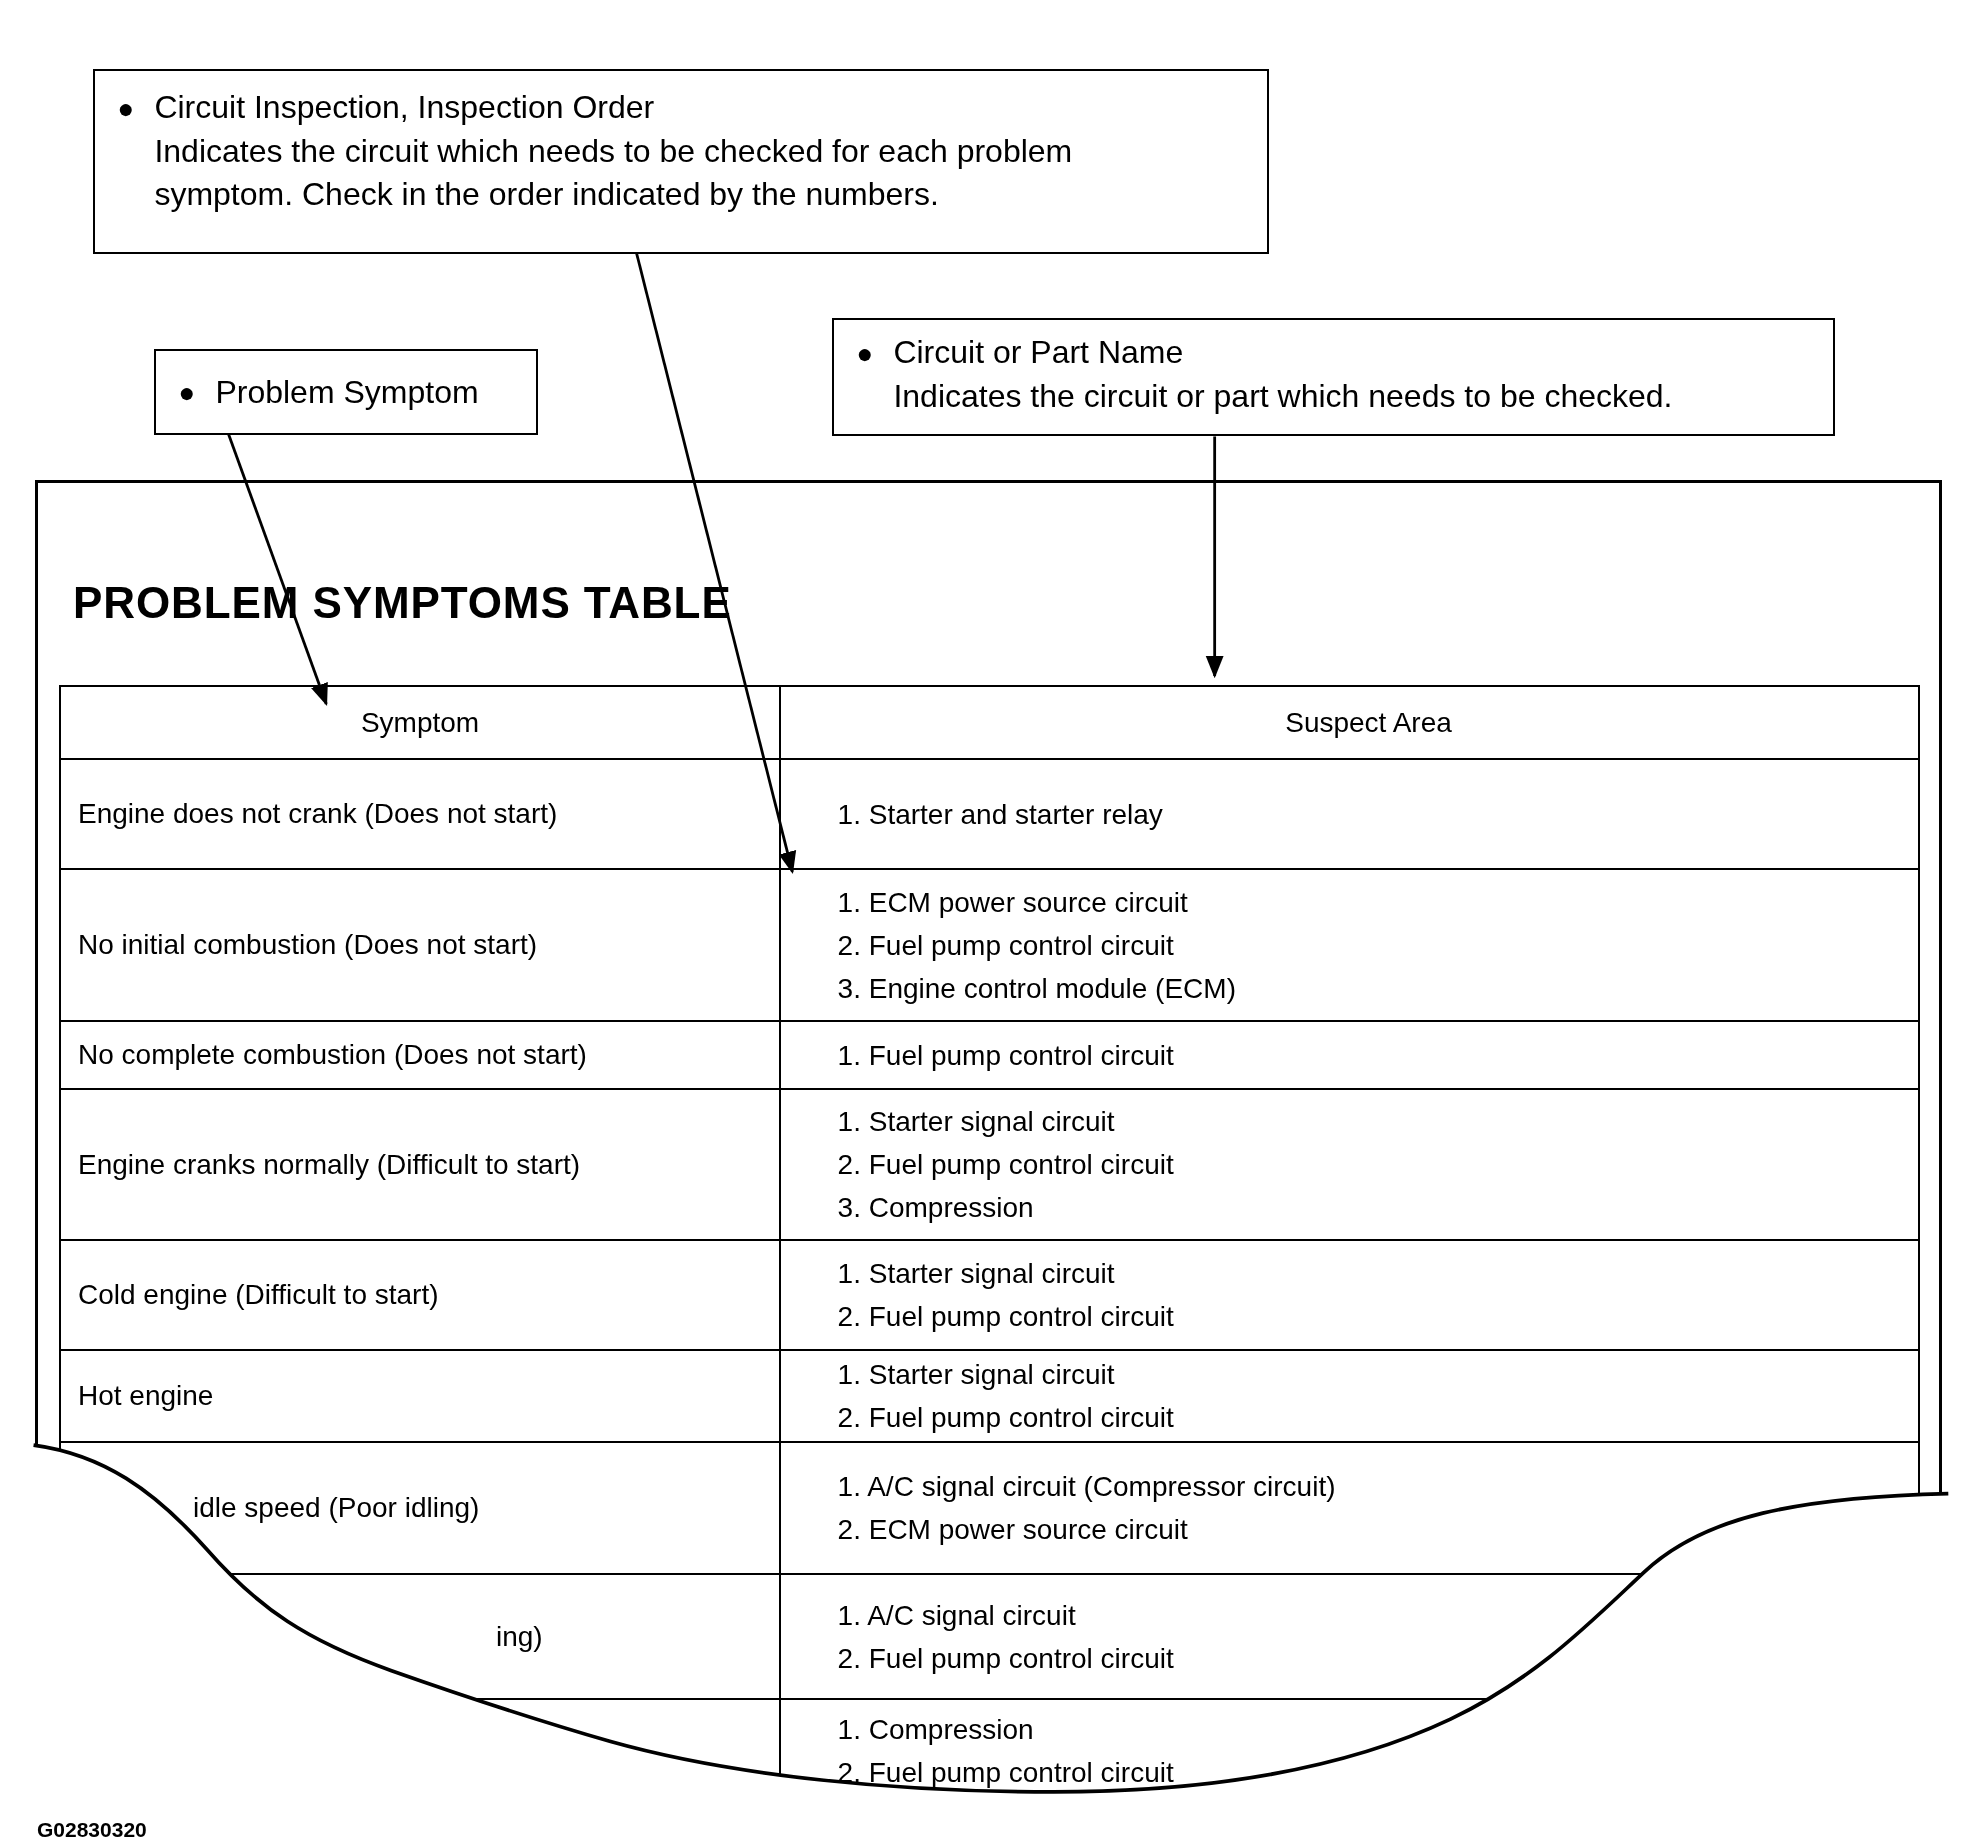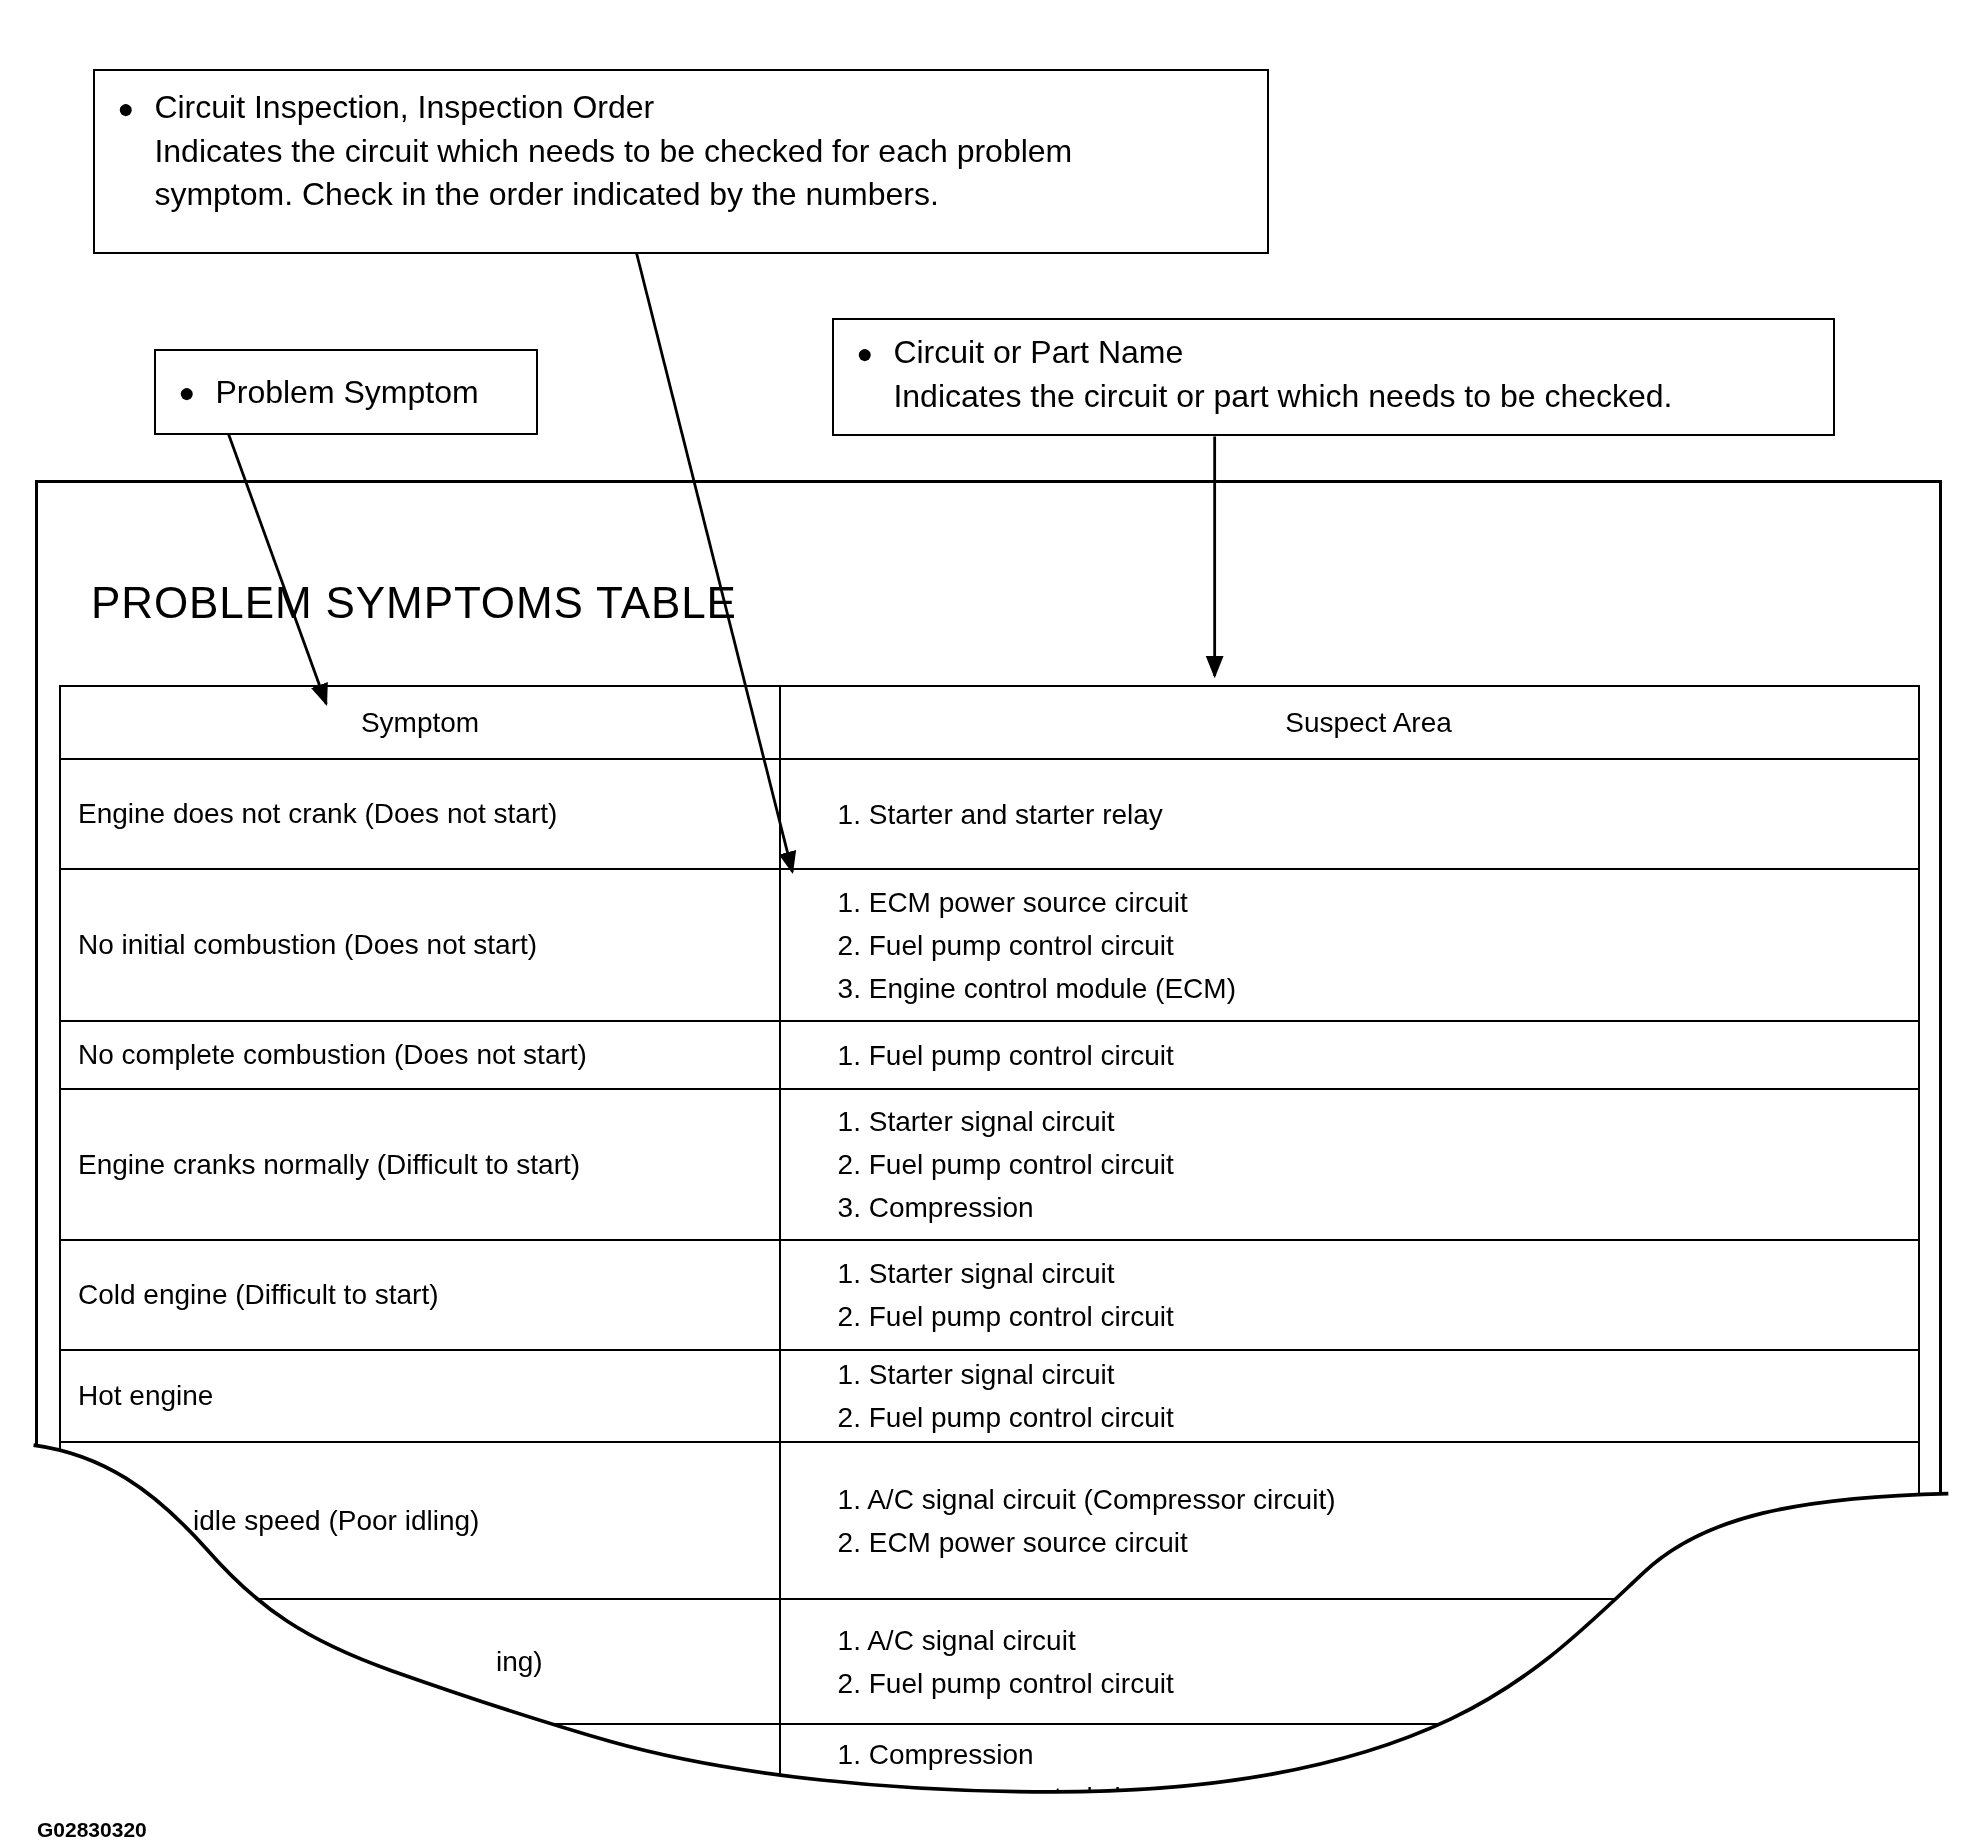--- a/index.html
+++ b/index.html
@@ -14,21 +14,21 @@
              font-size:32px; line-height:43px; }
   .co-inspection { left:93px; top:69px; width:1176px; height:185px; padding:15px 22.4px; }
   .co-symptom    { left:154px; top:349px; width:384px; height:86px; display:flex; align-items:center; padding:0 22.4px; }
   .co-part       { left:832px; top:318px; width:1003px; height:118px; padding:11.2px 22.4px; }
   .co-title { display:flex; align-items:baseline; }
   .bullet { display:inline-block; width:37px; font-size:28px; }
   .co-body { padding-left:37px; }
 
   
   .page-frame { position:absolute; left:35px; top:480px; width:1907px; height:1270px; border:3.7px solid #000; z-index:1; }
-  .page-title { position:absolute; left:73px; top:578px; font-size:44px; font-weight:normal; letter-spacing:0.9px; z-index:2;margin-left:18px; }
+  .page-title { position:absolute; left:73px; top:578px; font-size:44px; font-weight:bold; letter-spacing:0.9px; z-index:2; }
 
   
   .ps-table { position:absolute; left:59px; top:685px; width:1861px; border:2.8px solid #000; font-size:28px; z-index:2; background:#fff; }
   .tr { display:flex; }
   .tr + .tr { border-top:2.8px solid #000; }
   .sym { width:720px; border-right:2.8px solid #000; display:flex; align-items:center; padding-left:17px; }
   .sus { flex:1; display:flex; flex-direction:column; justify-content:center; padding-left:18.6px; line-height:43px;margin-left:38px; }
   .th-row .sym, .th-row .sus { justify-content:center; align-items:center; padding:0; flex-direction:row; }
   .clip1 { padding-left:132px; }
   .clip2 { padding-left:435px; }
@@ -125,21 +125,21 @@
     </div>
 
     <div class="tr" style="height:92px">
       <div class="sym">Hot engine</div>
       <div class="sus">
         <div>1. Starter signal circuit</div>
         <div>2. Fuel pump control circuit</div>
       </div>
     </div>
 
-    <div class="tr" style="height:157px">
+    <div class="tr" style="height:132px">
       <div class="sym clip1">idle speed (Poor idling)</div>
       <div class="sus">
         <div>1. A/C signal circuit (Compressor circuit)</div>
         <div>2. ECM power source circuit</div>
       </div>
     </div>
 
     <div class="tr" style="height:125px">
       <div class="sym clip2">ing)</div>
       <div class="sus">

